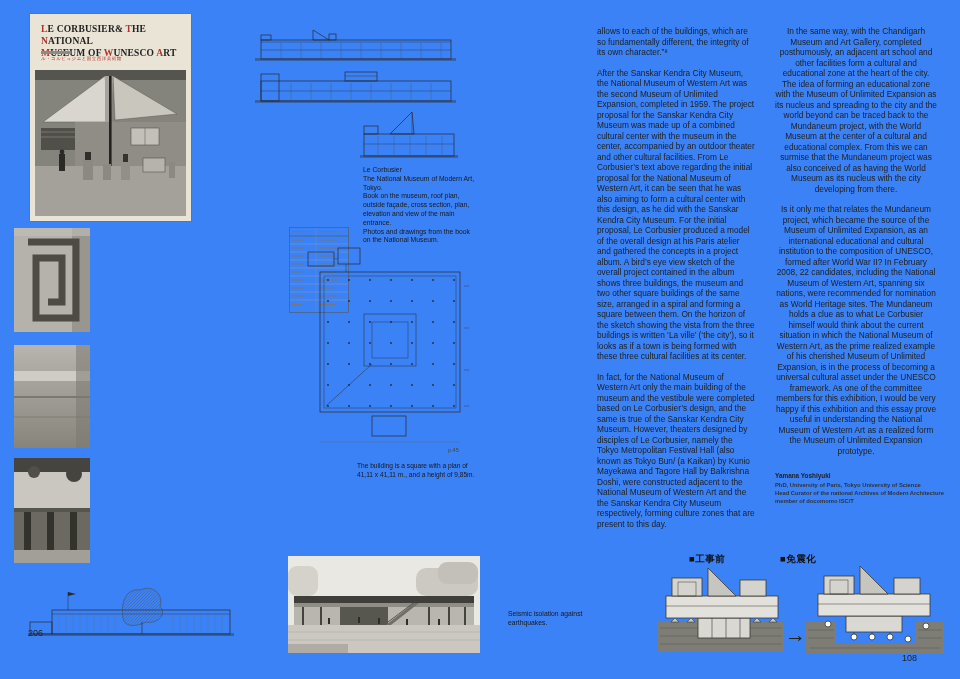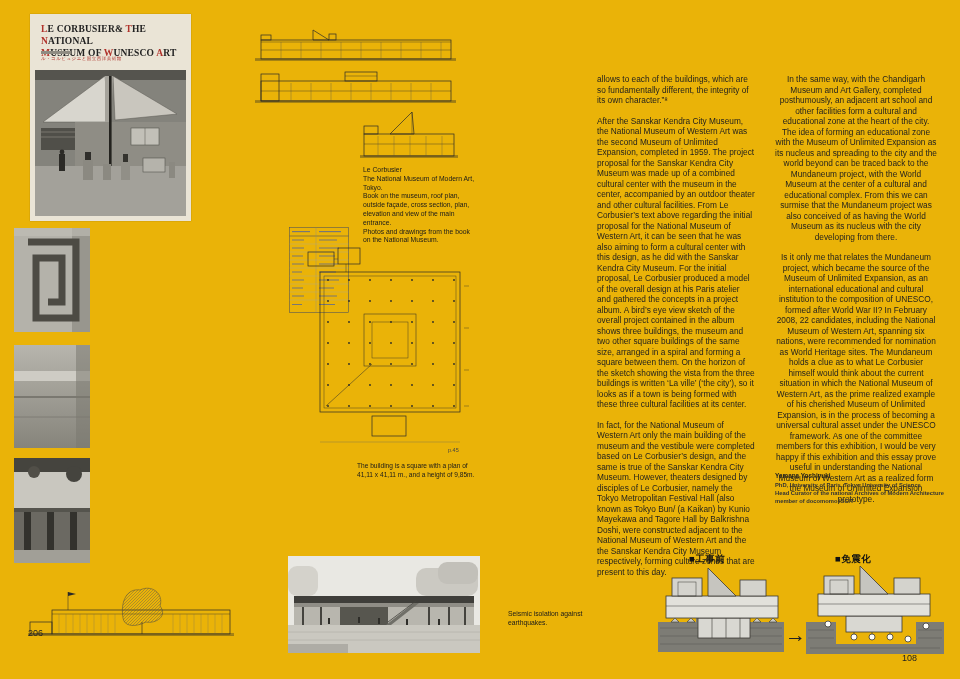--- a/index.html
+++ b/index.html
@@ -1,49 +1,49 @@
 <!DOCTYPE html>
 <html style="--red: #b0322b;"><head>
 <meta charset="utf-8">
 <style>
   html,body{margin:0;padding:0;background:#e8e8e8;}
-  #spread{position:relative;width:960px;height:679px;background:#eab308;overflow:hidden;
+  #spread{position:relative;width:960px;height:679px;background:#3b82f6;overflow:hidden;
           font-family:"Liberation Sans","DejaVu Sans",sans-serif;color:#1f1f1e;}
   .abs{position:absolute;}
   .red{color:var(--red,#b0322b);}
   
   #cover{left:30px;top:14px;width:161px;height:207px;background:#eae4d6;box-shadow:0 0 1px rgba(0,0,0,.35);}
   #cover-title{position:absolute;left:11px;top:9px;width:141px;
       font-family:"Liberation Serif","DejaVu Serif",serif;font-weight:700;
       font-size:9.5px;line-height:12px;letter-spacing:.2px;color:#222;}
   #cover-sub-bar{position:absolute;left:11px;top:37px;width:30px;height:2.5px;background:#8f8b82;}
   #cover-sub-jp{position:absolute;left:11px;top:42px;font-size:4.5px;letter-spacing:.5px;}
   #cover-photo{position:absolute;left:5px;top:56px;width:151px;height:146px;}
   
-  .col{font-size:8.3px;line-height:10.5px;text-align:left;margin-top:48px;}
+  .col{font-size:8.3px;line-height:10.5px;text-align:left;}
   .col p{margin:0 0 10px 0;}
   #col1{left:597px;top:26px;width:158px;}
   #col2{left:775px;top:26px;width:162px;text-align:center;}
   #bio{left:775px;top:472px;width:180px;white-space:nowrap;}
   #bio-name{font-size:6.4px;font-weight:700;margin-bottom:2px;}
   #bio .lines div{font-size:5.8px;line-height:8.2px;font-weight:700;color:#333;}
   
   .cap{font-size:6.8px;line-height:8.8px;color:#1a1a1a;}
   .cap div{margin:0;}
   #cap-book{left:363px;top:166px;width:112px;}
   #cap-plan{left:357px;top:462px;width:118px;font-size:6.6px;}
   #cap-seismic{left:508px;top:610px;width:110px;}
   
   .pageno{font-size:9px;color:#222;}
   #pn-left{left:28px;top:628px;}
   #pn-right{left:902px;top:653px;}
   
   .dlabel{font-size:9.5px;font-weight:700;color:#111;letter-spacing:.5px;}
   #dlabel-before{left:689px;top:553px;}
-  #dlabel-after{left:835px;top:553px;}
+  #dlabel-after{left:780px;top:553px;}
   #dia-arrow{left:785px;top:625px;font-size:21px;font-weight:700;color:#222;line-height:20px;}
   svg{display:block;}
 </style>
 </head>
 <body>
 
 <div id="spread">
 
   <div id="cover" class="abs">
     <div id="cover-title">

